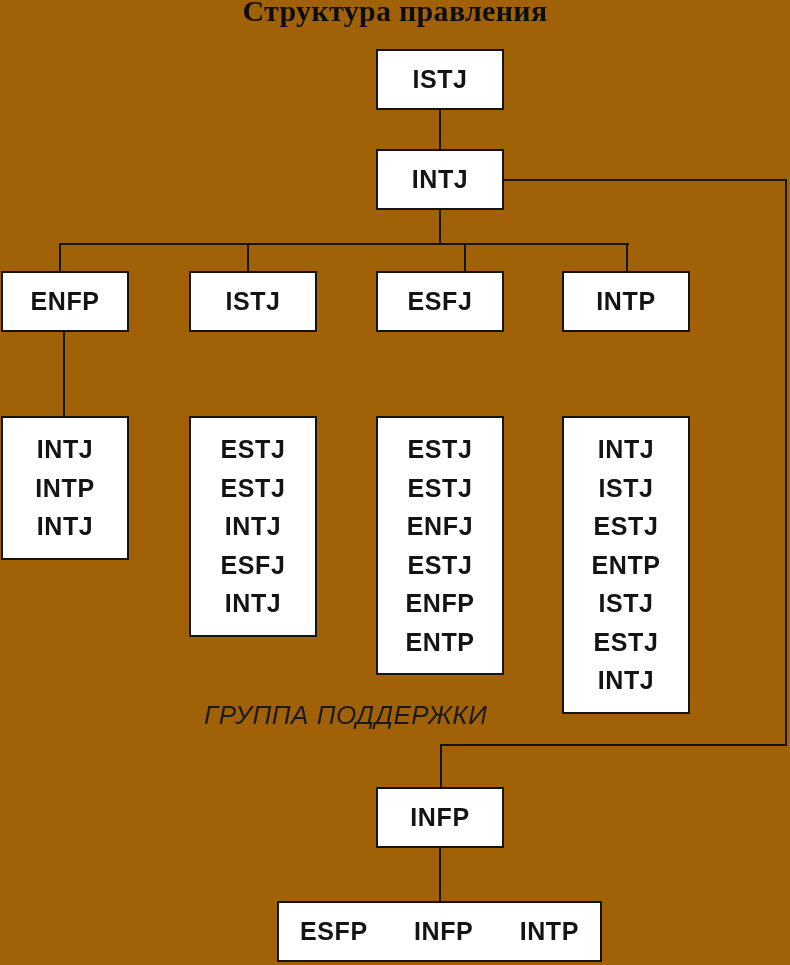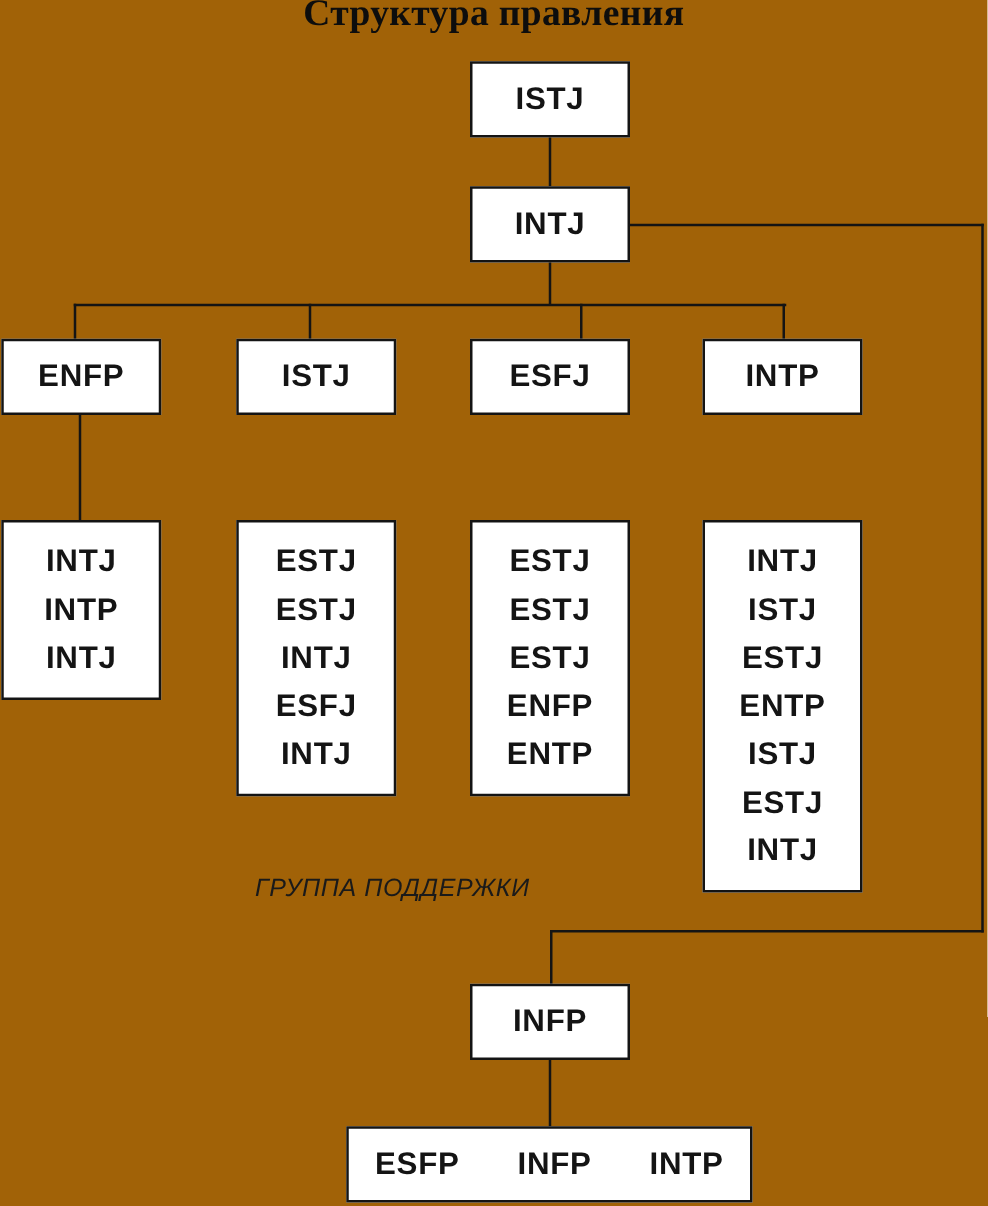--- a/index.html
+++ b/index.html
@@ -20,21 +20,21 @@
   .node{width:128px;height:61px;}
   .team{
     position:absolute;box-sizing:border-box;border:2px solid #141414;background:#fff;
     width:128px;padding:12px 0;text-align:center;
     font-size:25px;font-weight:600;letter-spacing:.6px;color:#141414;
   }
   .team .ti{display:block;line-height:38.5px;}
   .line{position:absolute;background:#141414;}
   .caption{
     position:absolute;left:204px;top:700px;
-    font-style:italic;font-weight:500;font-size:20px;letter-spacing:.5px;color:#1a1a1a;
+    font-style:italic;font-weight:500;font-size:26px;letter-spacing:.5px;color:#1a1a1a;
     white-space:nowrap;
   }
   .wide{
     width:325px;height:61px;justify-content:space-between;padding:0 21px;
   }
 </style>
 </head>
 <body>
 
 <div class="stage">
@@ -67,20 +67,21 @@
   <div class="team" style="left:189px;top:416px;">
       <span class="ti">ESTJ</span>
       <span class="ti">ESTJ</span>
       <span class="ti">INTJ</span>
       <span class="ti">ESFJ</span>
       <span class="ti">INTJ</span>
     </div>
   <div class="team" style="left:376px;top:416px;">
       <span class="ti">ESTJ</span>
       <span class="ti">ESTJ</span>
+      <span class="ti">ENFJ</span>
       <span class="ti">ESTJ</span>
       <span class="ti">ENFP</span>
       <span class="ti">ENTP</span>
     </div>
   <div class="team" style="left:562px;top:416px;">
       <span class="ti">INTJ</span>
       <span class="ti">ISTJ</span>
       <span class="ti">ESTJ</span>
       <span class="ti">ENTP</span>
       <span class="ti">ISTJ</span>

